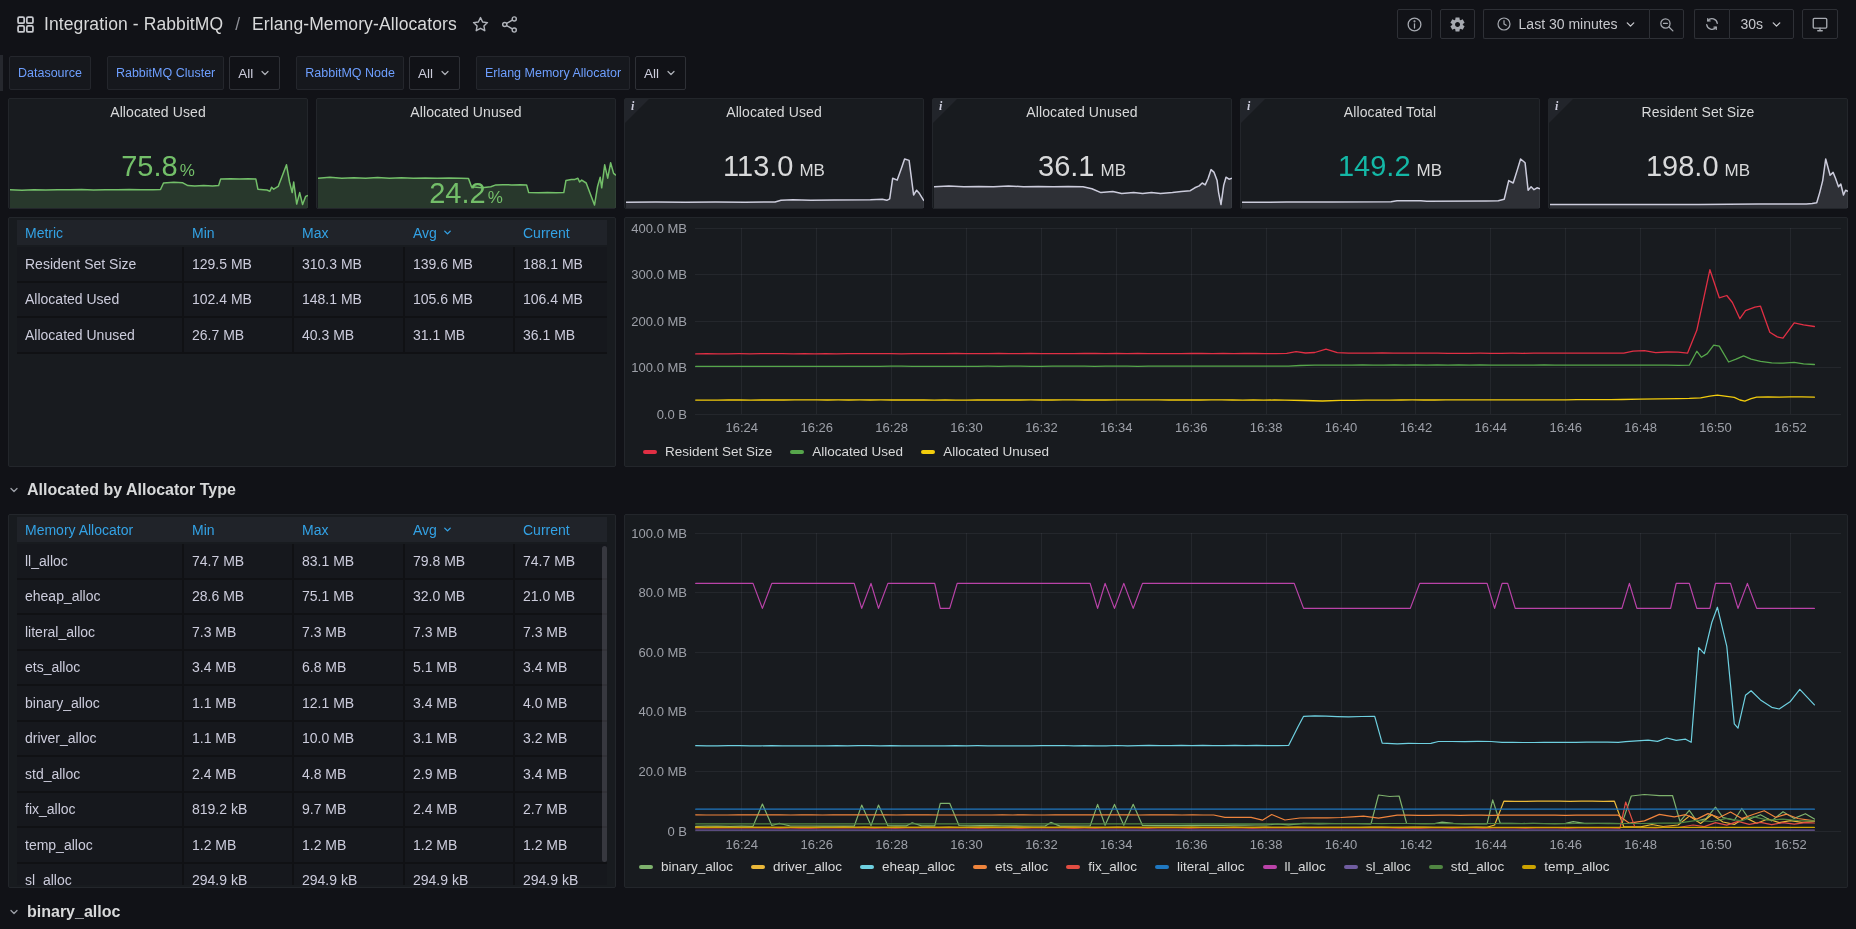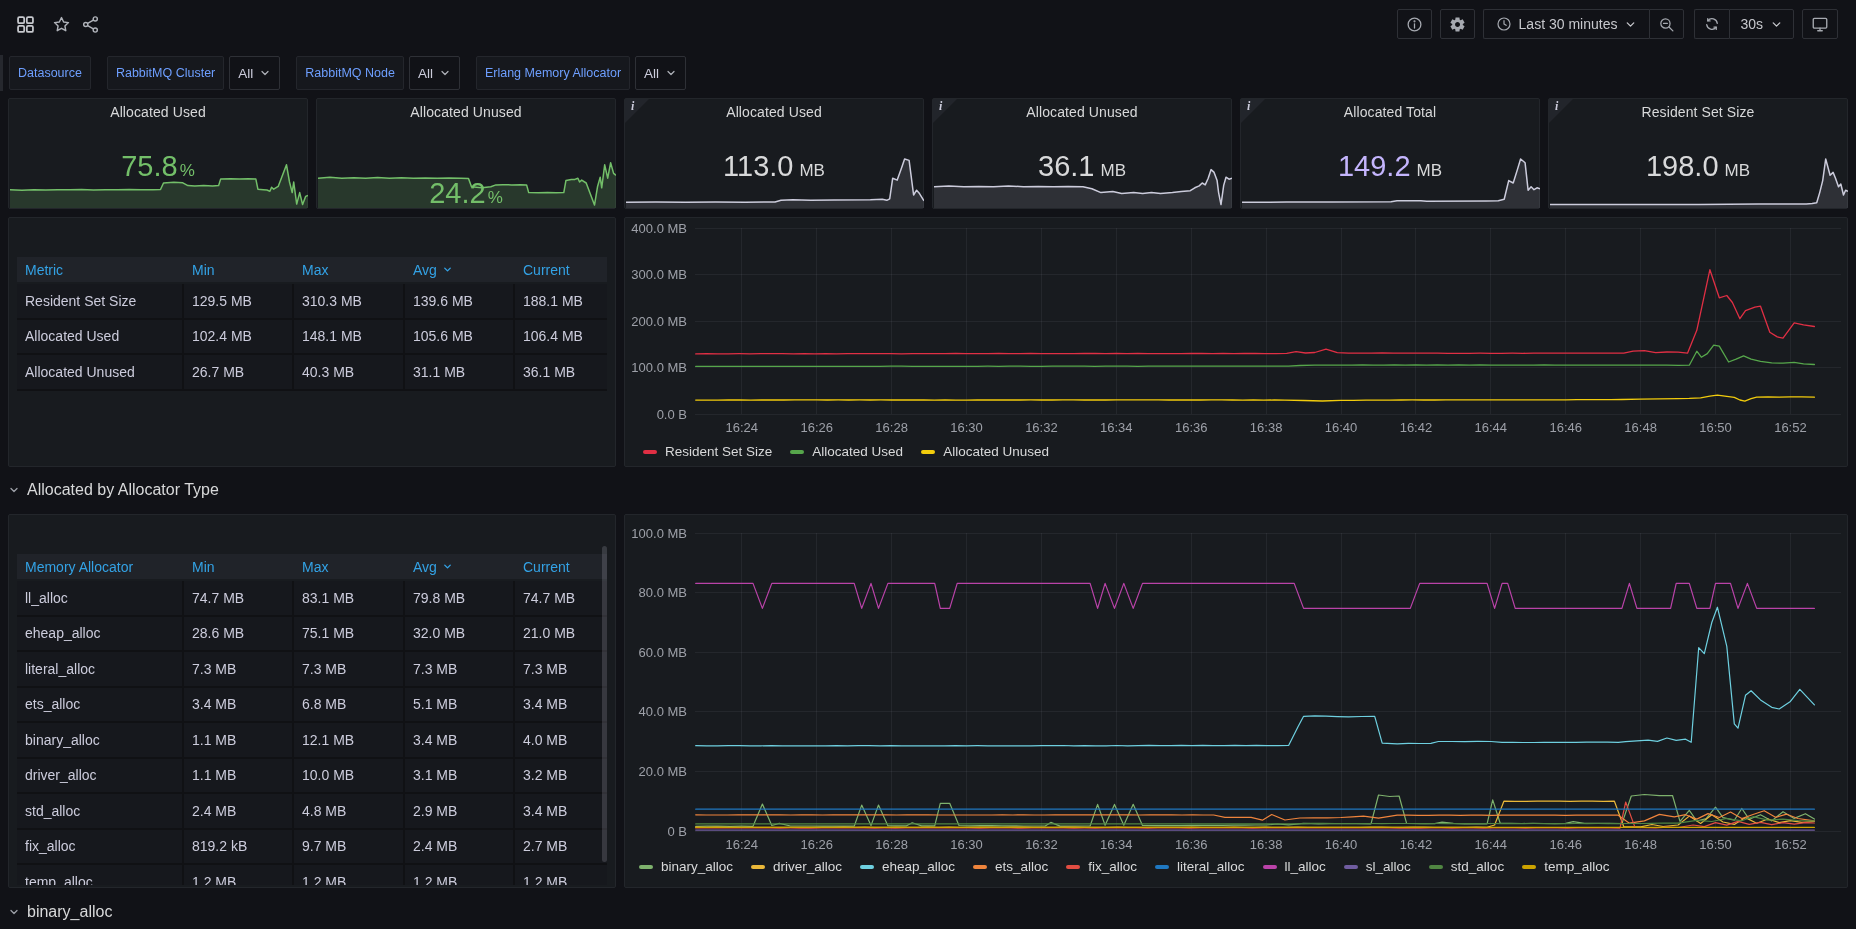--- a/index.html
+++ b/index.html
@@ -58,51 +58,56 @@
   .stat-suffix { font-size:17px; margin-left:3px; }
   .spark { position:absolute; left:1px; right:1px; bottom:0; height:52px; }
   .spark svg { position:absolute; left:0; bottom:0; }
   .info-corner { position:absolute; top:0; left:0; width:0; height:0;
     border-top:24px solid #22252b; border-right:24px solid transparent; }
   .info-corner-i { position:absolute; top:0px; left:6px; color:#CCCCDC; font-size:12px;
     font-weight:700; font-family:"Liberation Serif", serif; font-style:italic; }
   
   .tablewrap { position:absolute; left:8px; top:2px; right:8px; bottom:2px; overflow:hidden; }
   .trow { display:flex; width:590px; }
-  .thead { height:25px; background:#202329;margin-top:37px; }
+  .thead { height:25px; background:#202329; }
   .thead .tcell { color:#33A2E5; font-weight:500; font-size:14px; display:flex; align-items:center; gap:5px; background:none; border:none; cursor:pointer; }
   .tbody-row { height:35.5px; } .tbody-row .tcell { height:35.5px; }
   .tcell { padding-left:8px; display:flex; align-items:center; font-size:14px; color:#CCCCDC;
     background:#16181d; border-right:2px solid #101114; border-bottom:2px solid #101114; overflow:hidden; white-space:nowrap; }
   .tbody-row .tcell:last-child { border-right:none; }
   .thead .tcell { background:#202329; border-right:none; border-bottom:none; }
   .vscroll { position:absolute; right:0; top:29px; width:5px; height:316px; border-radius:3px;
     background:rgba(204,204,220,0.18); }
   
   .chart-legend { position:absolute; display:flex; flex-wrap:nowrap; align-items:center; }
   .legend-item { display:flex; align-items:center; margin-right:18px; cursor:pointer; }
   .legend-swatch { width:14px; height:4px; border-radius:2px; margin-right:8px; }
   .legend-label { font-size:13.5px; color:#D8D9DA; white-space:nowrap; }
   
   .row-header { position:absolute; left:8px; display:flex; align-items:center; gap:7px; cursor:pointer; height:26px; }
-  .row-title { font-size:16px; font-weight:400; color:#D8D9DA;text-align:right; }
+  .row-title { font-size:16px; font-weight:700; color:#D8D9DA;text-align:right; }
   .axis-label { fill:#9DA0A8; font-size:13px; font-family:"Liberation Sans", sans-serif; }
 </style>
 </head>
 <body>
 
 <header class="nav">
   <div class="nav-left">
     <span class="icon-btn">
       <svg width="21" height="21" viewBox="0 0 24 24" fill="none" stroke="#c7c9ce" stroke-width="2">
         <rect x="3.5" y="3.5" width="7" height="7" rx="1.5"></rect>
           <rect x="13.5" y="3.5" width="7" height="7" rx="1.5"></rect>
         <rect x="3.5" y="13.5" width="7" height="7" rx="1.5"></rect>
           <rect x="13.5" y="13.5" width="7" height="7" rx="1.5"></rect>
       </svg>
+    </span>
+    <span class="crumb">
+      <span>Integration - RabbitMQ</span>
+      <span class="crumb-sep">&nbsp;/&nbsp;</span>
+      <span>Erlang-Memory-Allocators</span>
     </span>
     <button class="icon-btn" style="margin-left:6px">
       <svg width="19" height="19" viewBox="0 0 24 24" fill="none" stroke="#b0b3ba" stroke-width="1.8" stroke-linejoin="round">
         <path d="M12 3.2l2.7 5.6 6.1.8-4.5 4.2 1.1 6-5.4-3-5.4 3 1.1-6L3.2 9.6l6.1-.8z"></path>
       </svg>
     </button>
     <button class="icon-btn">
       <svg width="19" height="19" viewBox="0 0 24 24" fill="none" stroke="#b0b3ba" stroke-width="1.8">
         <circle cx="18" cy="5" r="2.6"></circle>
           <circle cx="6" cy="12" r="2.6"></circle>
@@ -261,21 +266,21 @@
           <path d="M0.0 30.8L14.9 29.9L29.8 30.8L44.7 30.4L59.6 30.8L74.5 29.9L89.4 30.8L104.3 30.4L119.2 30.8L134.1 30.4L149.0 30.8L157.9 32.8L166.9 36.6L178.8 35.6L187.7 37.6L199.7 36.6L208.6 37.6L217.5 36.6L226.5 37.6L238.4 36.6L247.3 35.6L256.3 34.7L260.8 31.8L265.2 29.9L268.2 27.0L271.2 28.9L274.2 22.2L277.1 13.6L280.1 16.4L283.1 24.6L284.6 36.6L287.0 48.6L289.7 29.4L292.0 21.2L295.0 23.2L298.0 22.2L298 52L0 52Z" fill="#CCCCDC" fill-opacity="0.12" stroke="none"></path>
           <path d="M0.0 30.8L14.9 29.9L29.8 30.8L44.7 30.4L59.6 30.8L74.5 29.9L89.4 30.8L104.3 30.4L119.2 30.8L134.1 30.4L149.0 30.8L157.9 32.8L166.9 36.6L178.8 35.6L187.7 37.6L199.7 36.6L208.6 37.6L217.5 36.6L226.5 37.6L238.4 36.6L247.3 35.6L256.3 34.7L260.8 31.8L265.2 29.9L268.2 27.0L271.2 28.9L274.2 22.2L277.1 13.6L280.1 16.4L283.1 24.6L284.6 36.6L287.0 48.6L289.7 29.4L292.0 21.2L295.0 23.2L298.0 22.2" fill="none" stroke="#CCCCDC" stroke-width="1.5" stroke-linejoin="round"></path>
         </svg>
       </div>
     </section>
   <section class="panel" id="stat4" style="left:1240px;top:98px;width:300px;height:111px">
       <div class="info-corner"></div>
       <span class="info-corner-i">i</span>
       <div class="panel-title">Allocated Total</div>
       <div class="stat-value">
-        <span class="stat-num" style="color: #c4b5fd;">149.2</span>
+        <span class="stat-num" style="color: #14b8a6;">149.2</span>
         <span class="stat-suffix" style="color: rgb(216, 217, 218); margin-left: 6px;">MB</span>
       </div>
       <div class="spark">
         <svg width="298" height="52">
           <path d="M0.0 46.2L44.7 46.1L89.4 46.0L149.0 45.7L155.0 44.8L178.8 44.8L184.8 45.2L244.4 45.0L256.3 44.8L262.2 43.3L266.7 24.6L271.2 27.0L275.7 12.6L278.6 3.0L283.1 6.8L286.1 34.2L289.1 30.8L292.0 33.7L295.0 31.8L298.0 32.8L298 52L0 52Z" fill="#CCCCDC" fill-opacity="0.12" stroke="none"></path>
           <path d="M0.0 46.2L44.7 46.1L89.4 46.0L149.0 45.7L155.0 44.8L178.8 44.8L184.8 45.2L244.4 45.0L256.3 44.8L262.2 43.3L266.7 24.6L271.2 27.0L275.7 12.6L278.6 3.0L283.1 6.8L286.1 34.2L289.1 30.8L292.0 33.7L295.0 31.8L298.0 32.8" fill="none" stroke="#CCCCDC" stroke-width="1.5" stroke-linejoin="round"></path>
         </svg>
       </div>
     </section>
   <section class="panel" id="stat5" style="left:1548px;top:98px;width:300px;height:111px">

